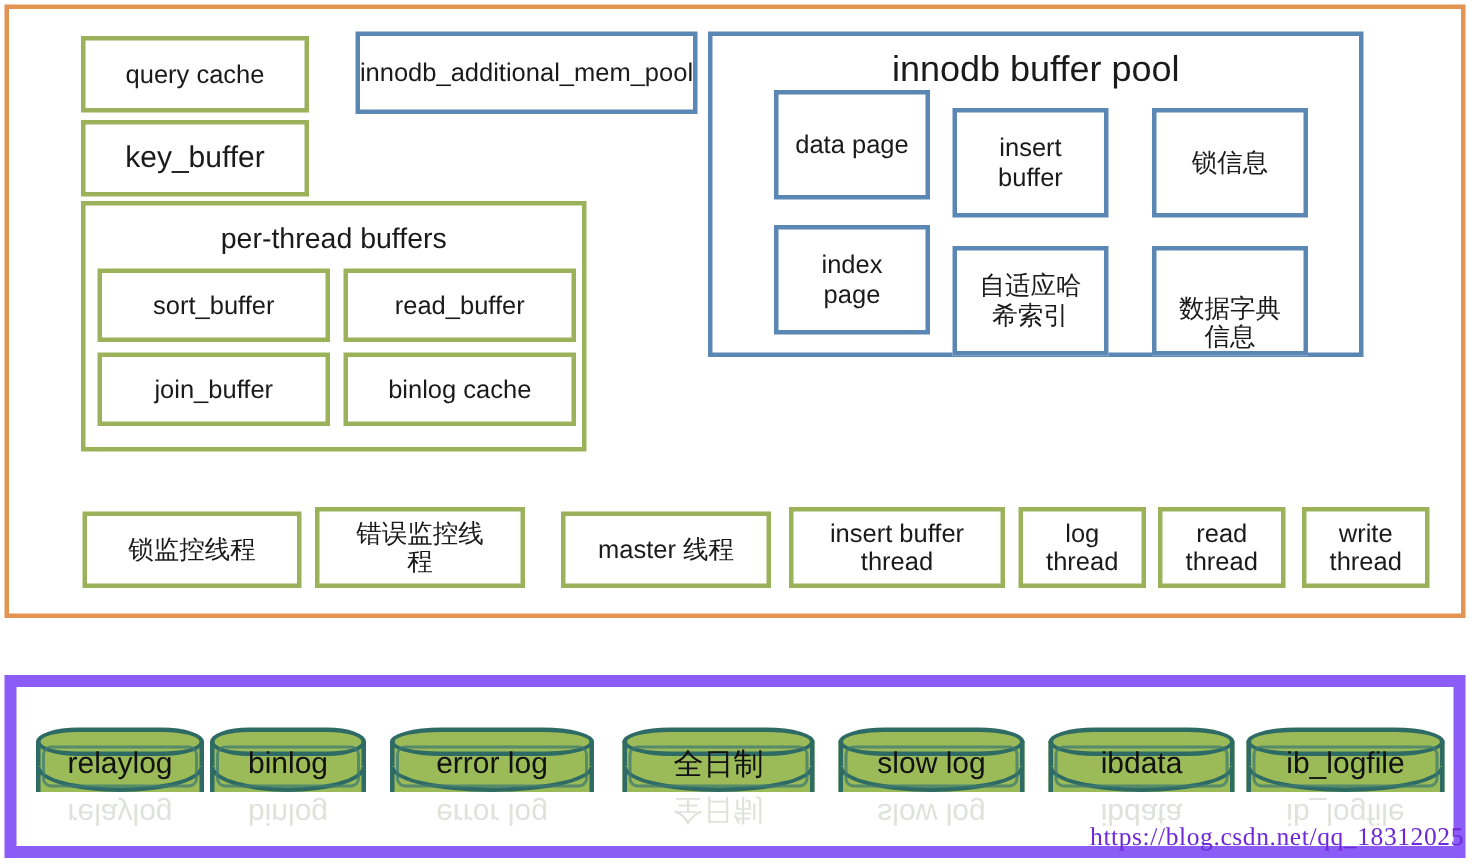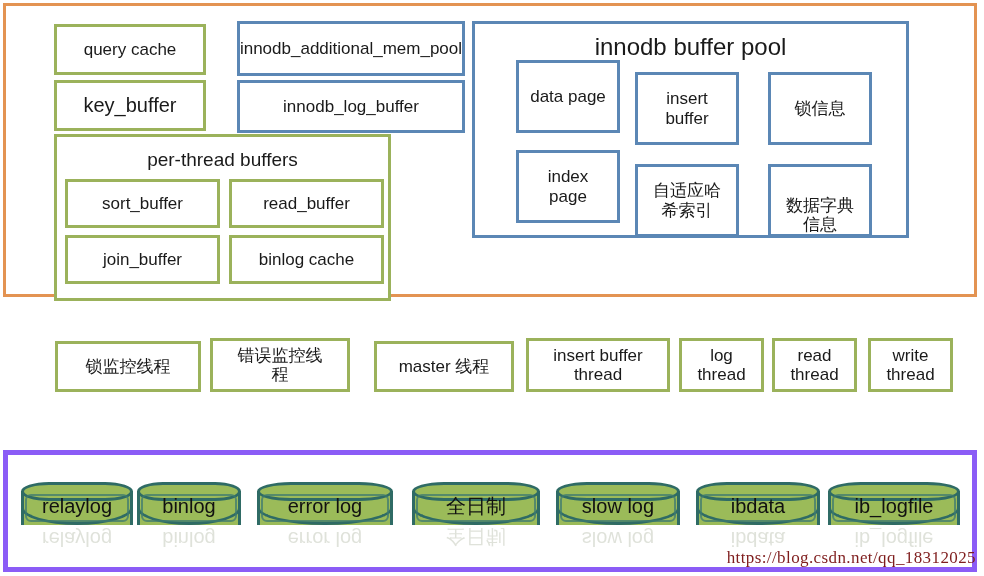--- a/index.html
+++ b/index.html
@@ -2,24 +2,24 @@
 <html><head>
 <meta charset="utf-8">
 <style>
   html,body{margin:0;padding:0;background:#ffffff;}
   body{width:984px;height:576px;position:relative;overflow:hidden;
        font-family:"Liberation Sans","DejaVu Sans",sans-serif;color:#1a1a1a;}
 
   .abs{position:absolute;box-sizing:border-box;}
 
   
-  #memory-container{left:3px;top:3px;width:974px;height:294px;
+  #memory-container{left:3px;top:3px;width:974px;height:409px;
        border:3px solid #E39352;background:#fff;}
   #storage-container{left:3px;top:450px;width:974px;height:122px;
-       border:5px solid #8b5cf6;background:#fff;}
+       border:8px solid #8b5cf6;background:#fff;}
 
   
   .box{display:flex;align-items:center;justify-content:center;text-align:center;
        background:#ffffff;line-height:1.12;}
   .green{border:3px solid #9BB25B;}
   .blue{border:3px solid #5B87B5;}
 
   .group{display:block;background:#ffffff;}
   .group-title{width:100%;text-align:center;}
 
@@ -36,43 +36,40 @@
        border-radius:50%/100%;}
   .cyl .inner{position:absolute;left:4px;top:12px;right:4px;height:28px;
        border:2px solid #3E7A70;border-radius:6px;box-sizing:border-box;opacity:.75;}
   .cyl .label{position:absolute;left:0;top:9px;width:100%;height:30px;
        display:flex;align-items:center;justify-content:center;
        font-size:20px;color:#111;z-index:4;}
   .cyl .reflect{position:absolute;left:0;top:46px;width:100%;height:22px;
        display:flex;align-items:flex-start;justify-content:center;overflow:hidden;
        font-size:20px;color:#b9bfae;transform:scaleY(-1);opacity:.45;}
 
-  #watermark{left:640px;top:548px;width:336px;font-size:17px;color:#7f1d1d;
+  #watermark{left:640px;top:548px;width:336px;font-size:17px;color:#6d28d9;
        font-family:"Liberation Serif","DejaVu Serif",serif;letter-spacing:.4px;text-align:right;}
 </style>
 </head>
 <body>
 
 <div class="abs" id="memory-container">
 
   <div class="abs box green" style="left:48px;top:18px;width:152px;height:51px;font-size:17px;">
     <span>query cache</span>
   </div>
 
   <div class="abs box green" style="left:48px;top:74px;width:152px;height:51px;font-size:20px;">
     <span>key_buffer</span>
   </div>
 
   <div class="abs box blue" style="left:231px;top:15px;width:228px;height:55px;font-size:17px;white-space:pre-line;">
     <span>innodb_additional_mem_pool</span>
   </div>
 
-  <div class="abs box blue" style="left:231px;top:74px;width:228px;height:53px;font-size:17px;">
-    <span>innodb_log_buffer</span>
-  </div>
 
   <div class="abs group green" style="left:48px;top:128px;width:337px;height:167px;">
     <div class="group-title" style="margin-top:12px;font-size:19px;">per-thread buffers</div>
 
     <div class="abs box green" style="left:8px;top:42px;width:155px;height:49px;font-size:17px;">
       <span>sort_buffer</span>
     </div>
     <div class="abs box green" style="left:172px;top:42px;width:155px;height:49px;font-size:17px;">
       <span>read_buffer</span>
     </div>

